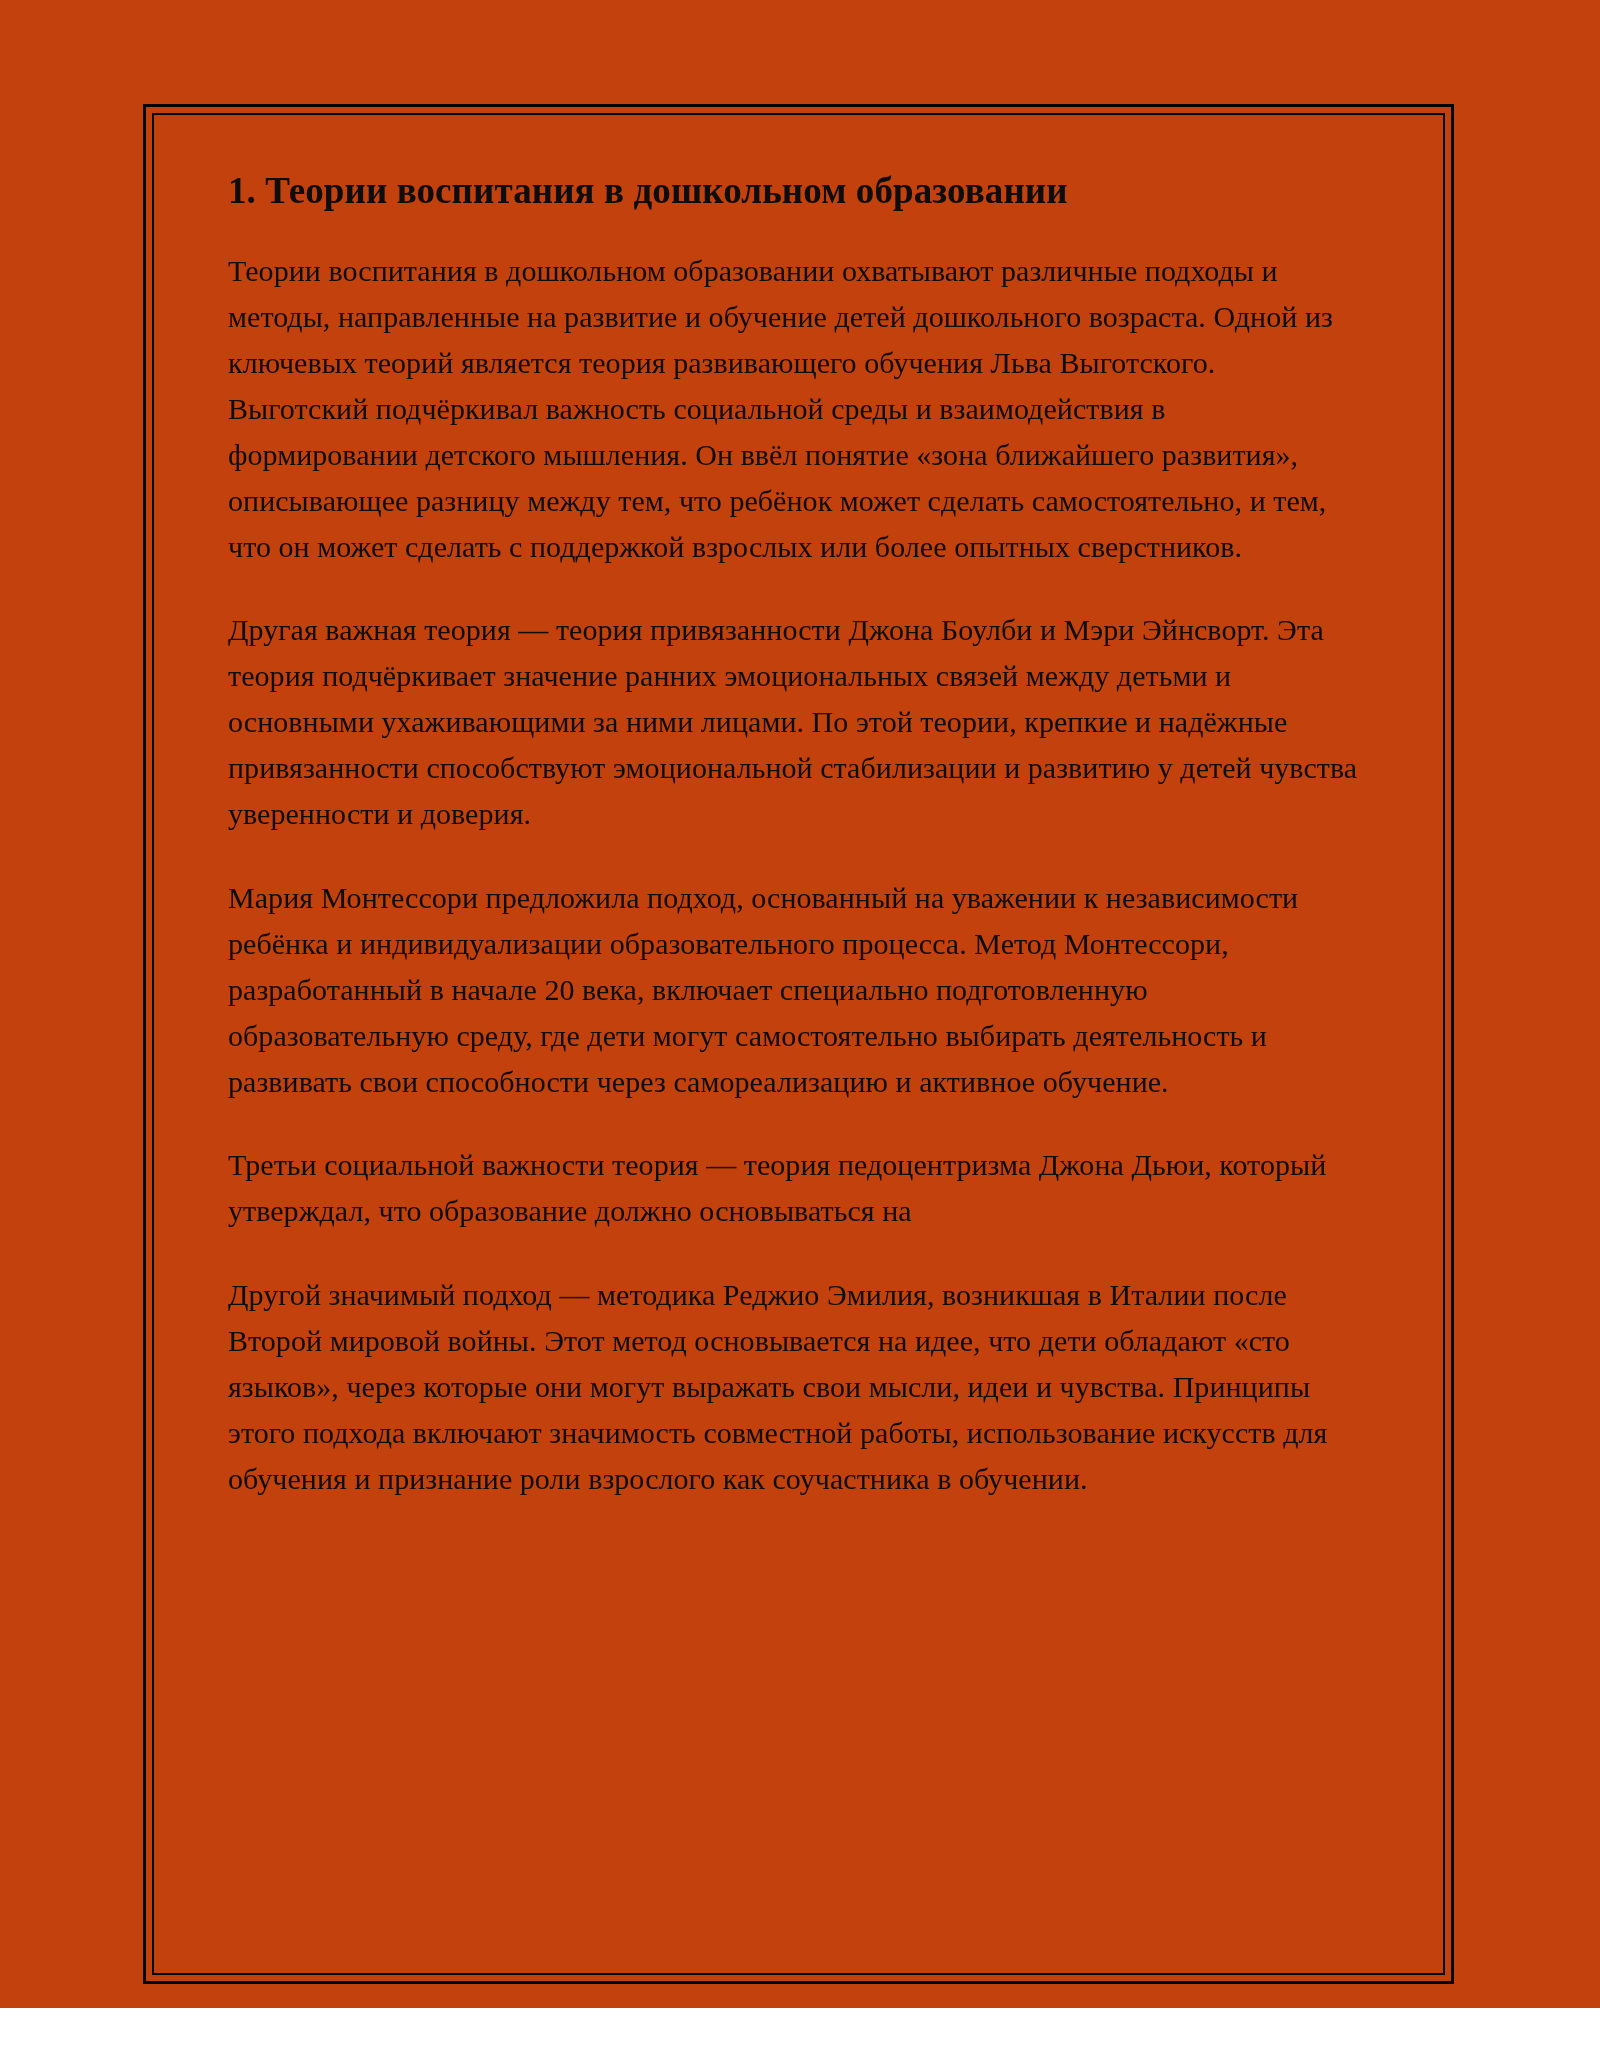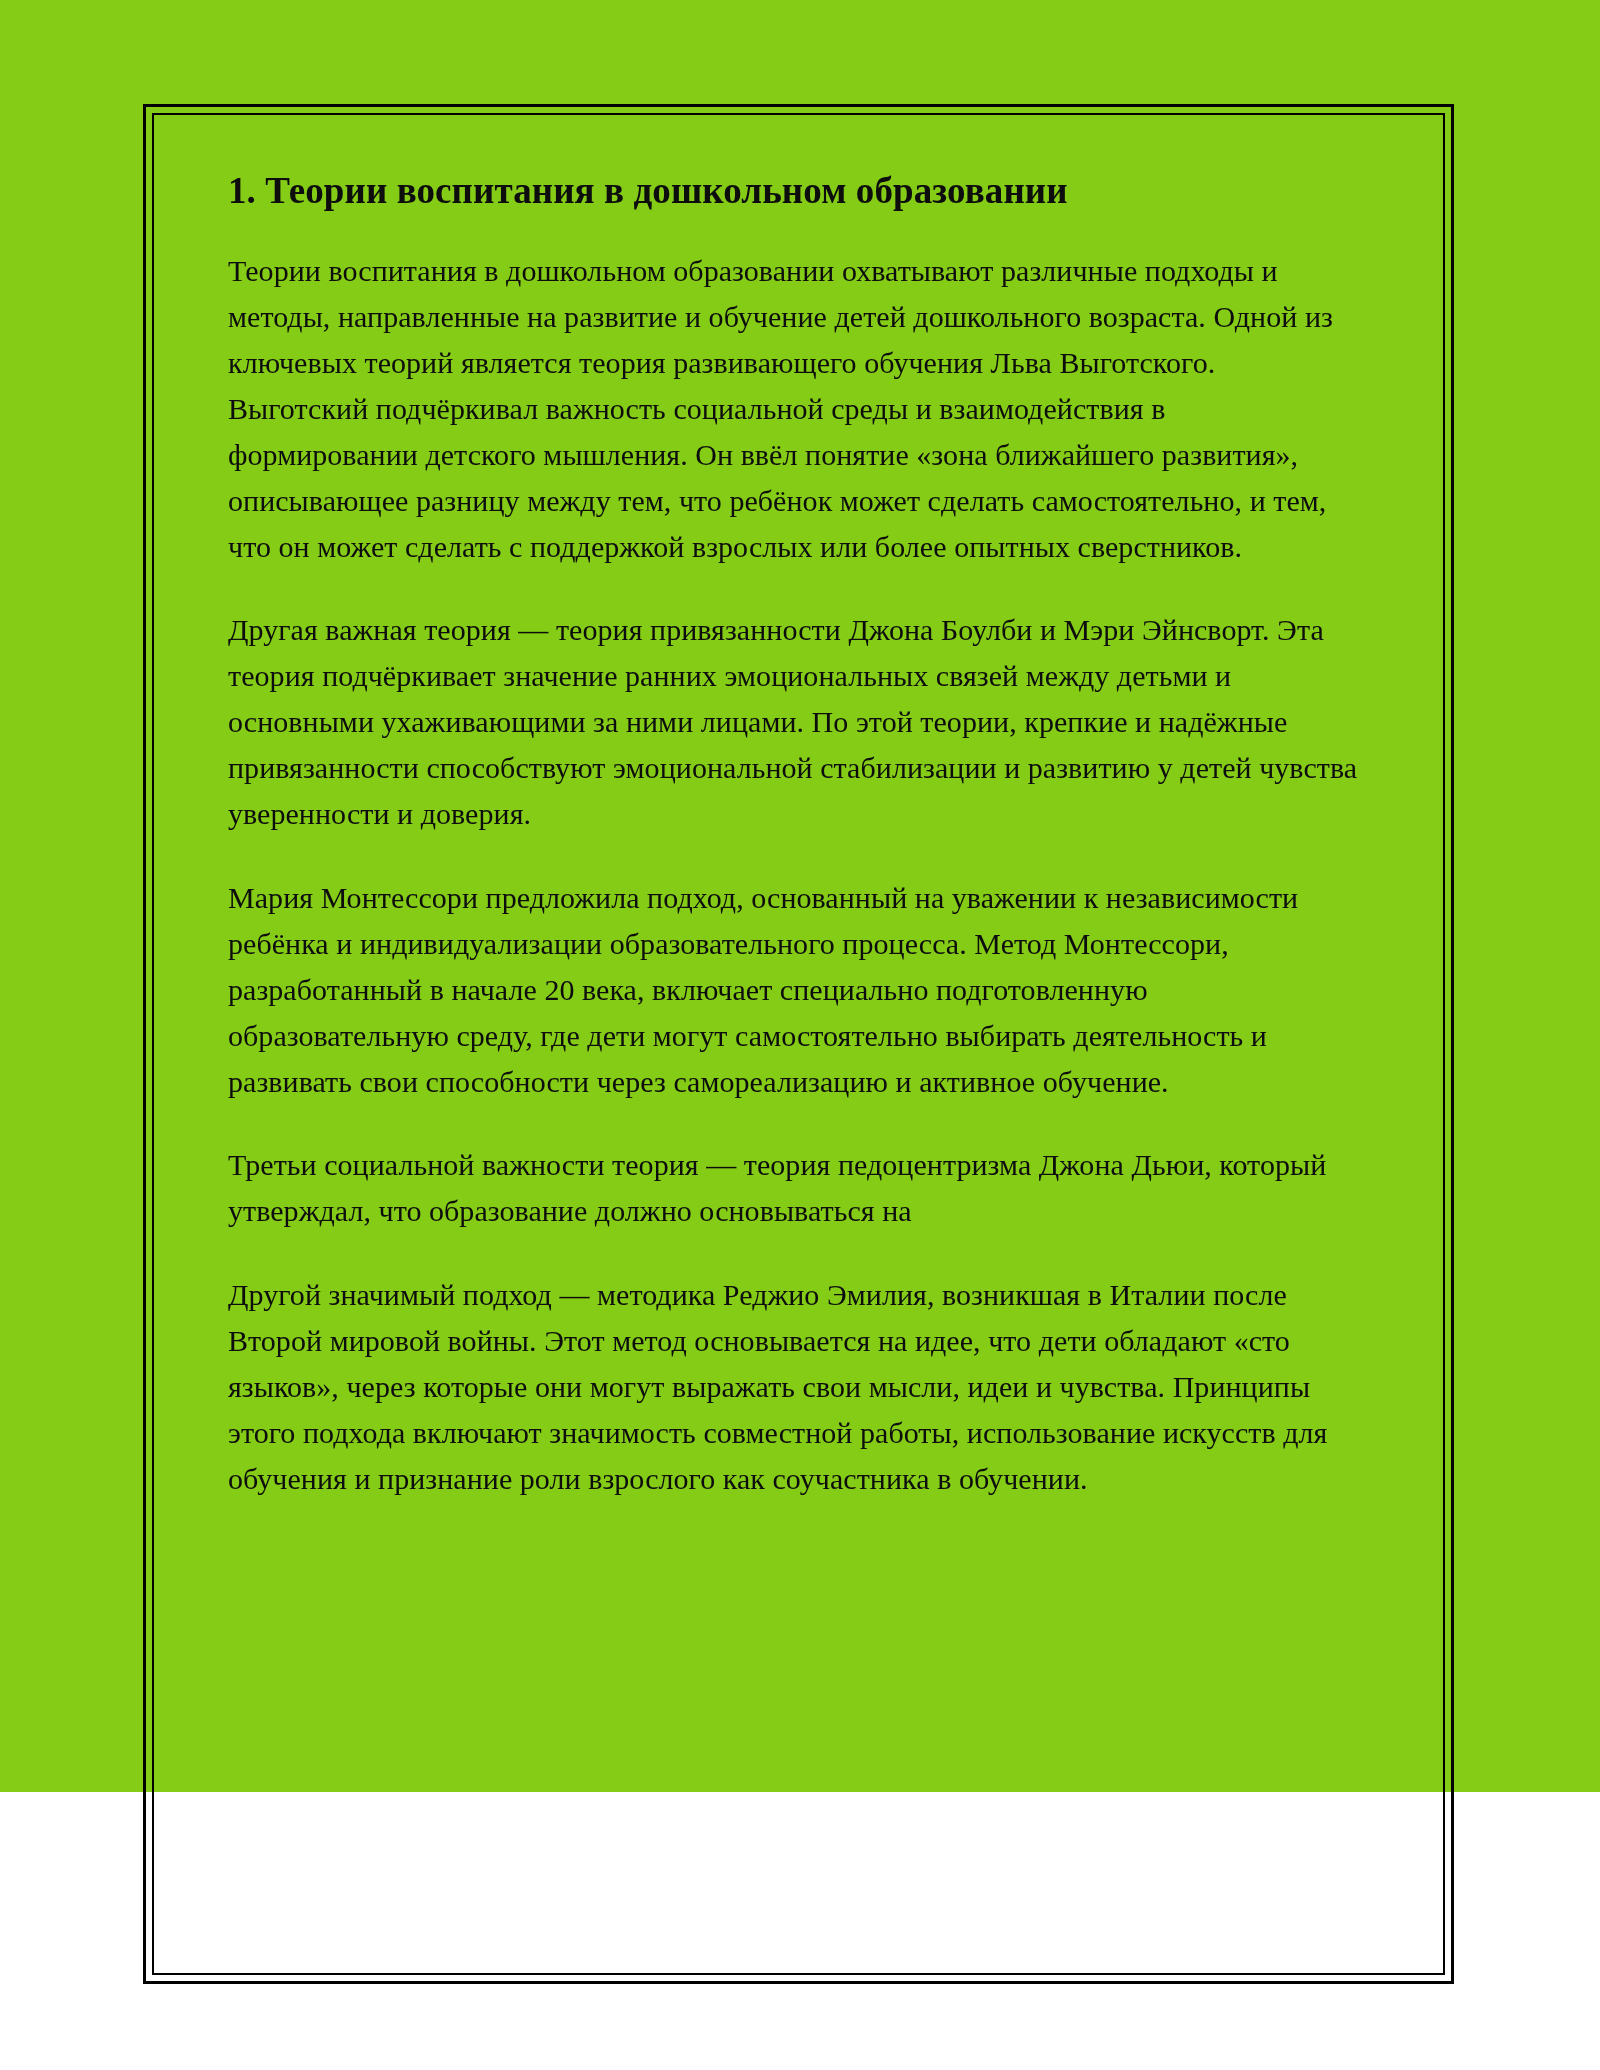--- a/index.html
+++ b/index.html
@@ -10,22 +10,22 @@
   body {
     width: 1600px;
     height: 2070px;
     font-family: "Liberation Serif", "DejaVu Serif", serif;
     color: #0d0d0d;
   }
 
   .page {
     position: relative;
     width: 1600px;
-    height: 1792px;
-    background: #84cc16;
+    height: 2008px;
+    background: #c2410c;
     box-sizing: border-box;
   }
 
   
   .frame-outer {
     position: absolute;
     left: 143px;
     top: 104px;
     width: 1311px;
     height: 1880px;

